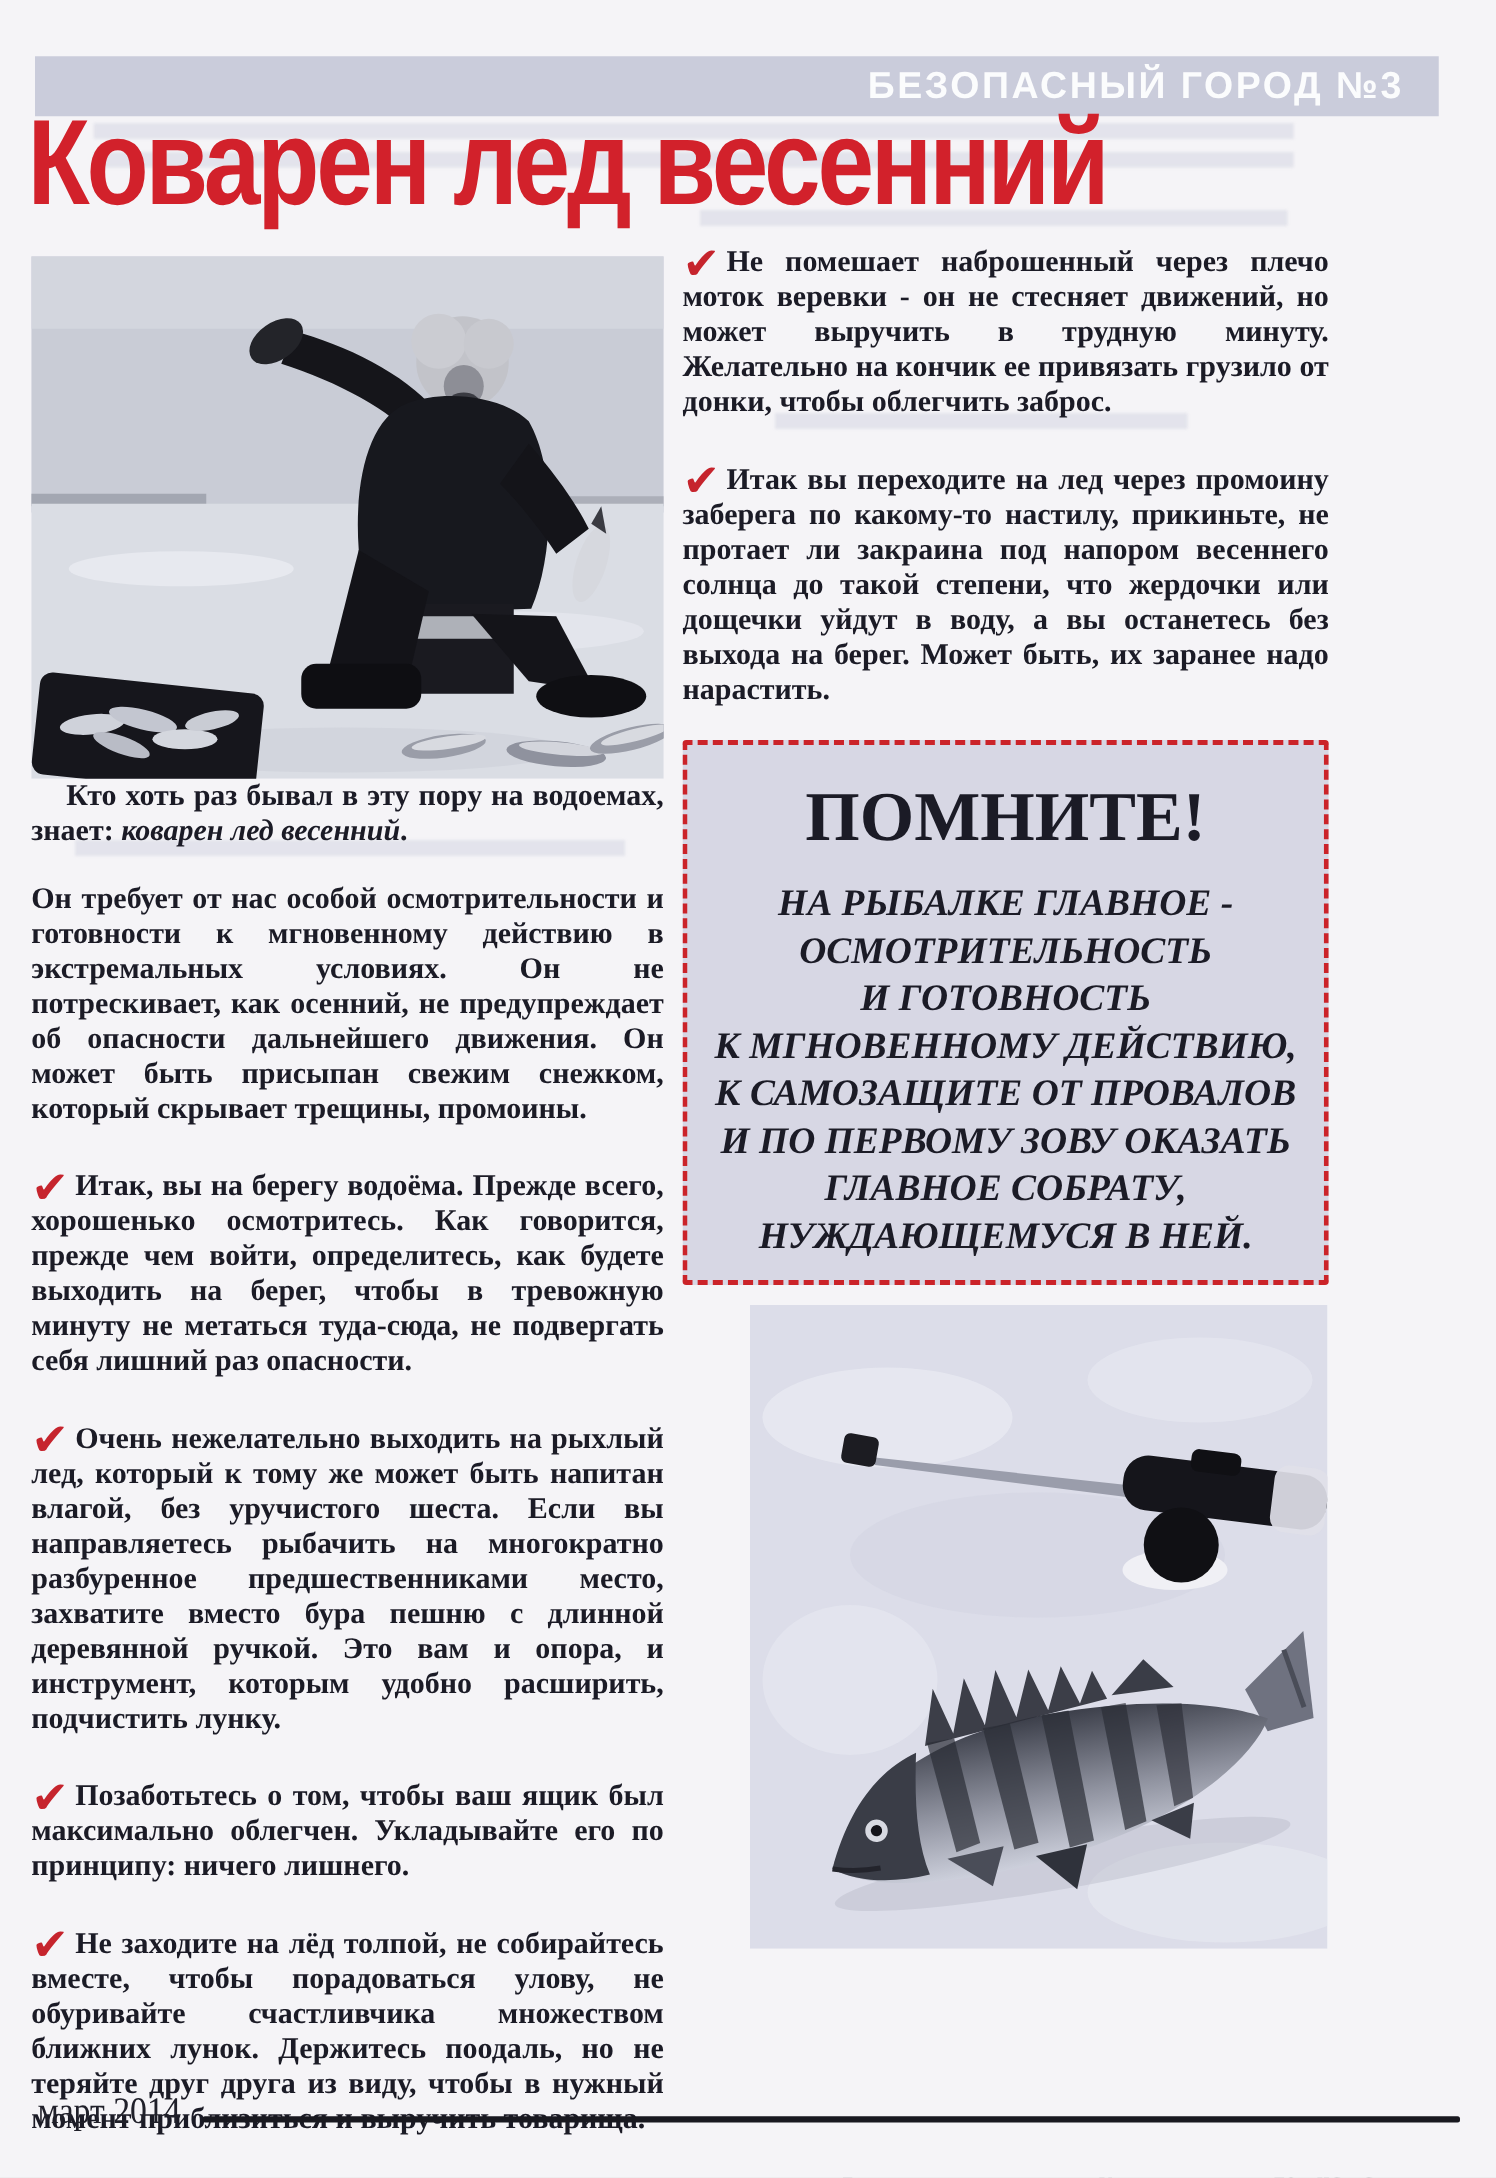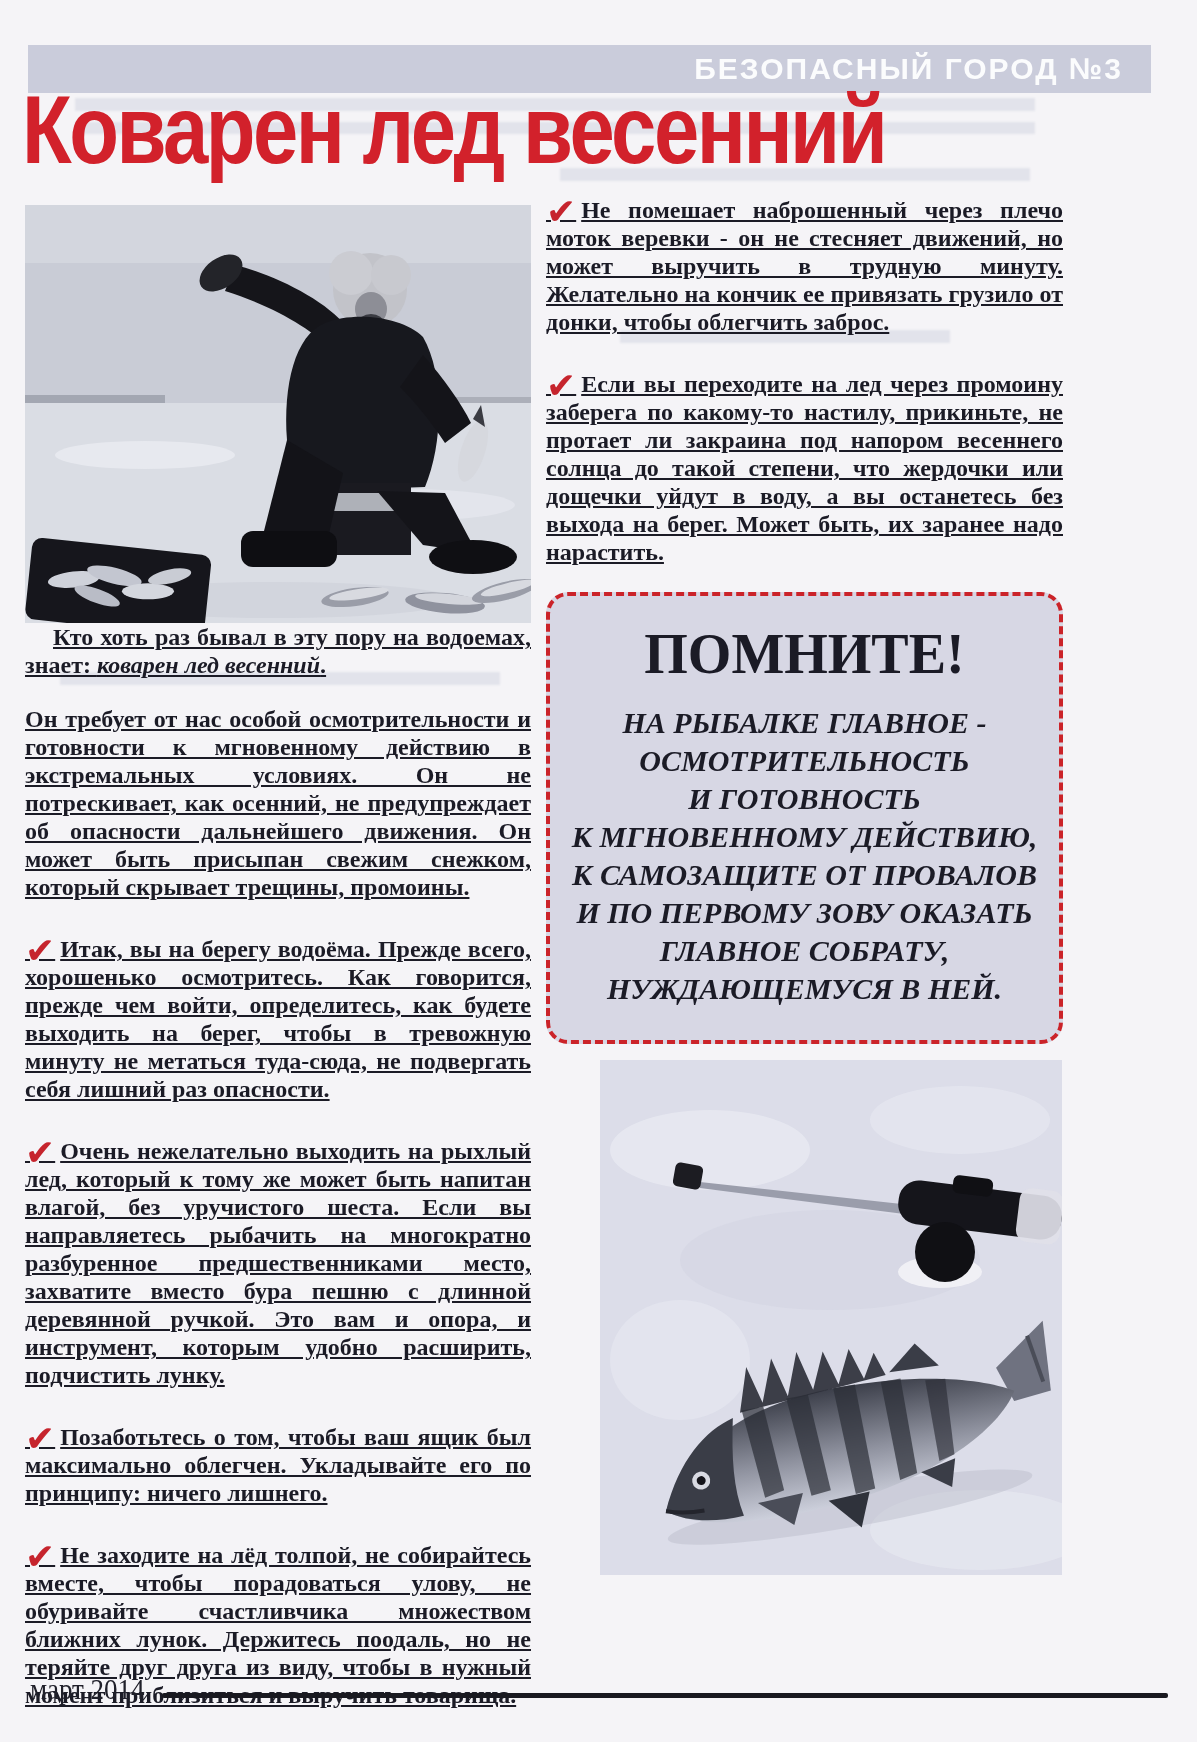--- a/index.html
+++ b/index.html
@@ -36,33 +36,33 @@
   
   .col{position:absolute;z-index:2;}
   .col-left{left:25px;top:205px;width:506px;}
   .col-right{left:546px;top:196px;width:517px;}
 
   .photo{display:block;}
   .photo svg{display:block;}
 
   .body-par{
     font-weight:700;font-size:24px;line-height:28px;
-    text-align:justify;margin:0 0 26px;text-decoration:underline;
+    text-align:justify;margin:0 0 26px;
   }
   .indent{text-indent:28px;}
   .em-italic{font-style:italic;}
   .tip{margin-top:34px;}
   .check{
     color:#c6242d;font-size:36px;line-height:0;vertical-align:-6px;
     margin-right:5px;font-family:"DejaVu Sans",sans-serif;font-weight:700;
   }
   
   .reminder{
-    margin-top:16px;border:4px dashed #cb2329;border-radius:22px;
-    background:#d7d7e4;padding:28px 14px 32px;text-align:center;
+    margin-top:16px;border:4px dashed #cb2329;border-radius:3px;
+    background:#d7d7e4;padding:28px 14px 16px;text-align:center;
   }
   .reminder-title{
     font-weight:700;font-size:56px;line-height:60px;margin-bottom:20px;
   }
   .reminder-line{font-weight:700;font-size:30px;line-height:38px;font-style:italic;}
   
   .slogan{
     margin-top:24px;text-align:center;
     font-family:"Liberation Sans",sans-serif;font-weight:700;
     font-size:40px;line-height:48px;color:#d31f2a;
@@ -170,21 +170,21 @@
 
     <p class="body-par tip"><span class="check">✔</span><span>Позаботьтесь о том, чтобы ваш ящик был максимально облегчен. Укладывайте его по принципу: ничего лишнего.</span></p>
 
     <p class="body-par tip"><span class="check">✔</span><span>Не заходите на лёд толпой, не собирайтесь вместе, чтобы порадоваться улову, не обуривайте счастливчика множеством ближних лунок. Держитесь поодаль, но не теряйте друг друга из виду, чтобы в нужный момент приблизиться и выручить товарища.</span></p>
   </div>
 
   <div class="col col-right">
 
     <p class="body-par"><span class="check">✔</span><span>Не помешает наброшенный через плечо моток веревки - он не стесняет движений, но может выручить в трудную минуту. Желательно на кончик ее привязать грузило от донки, чтобы облегчить заброс.</span></p>
 
-    <p class="body-par tip"><span class="check">✔</span><span>Если вы переходите на лед через промоину заберега по какому-то настилу, прикиньте, не протает ли закраина под напором весеннего солнца до такой степени, что жердочки или дощечки уйдут в воду, а вы останетесь без выхода на берег. Может быть, их заранее надо нарастить.</span></p>
+    <p class="body-par tip"><span class="check">✔</span><span>Итак вы переходите на лед через промоину заберега по какому-то настилу, прикиньте, не протает ли закраина под напором весеннего солнца до такой степени, что жердочки или дощечки уйдут в воду, а вы останетесь без выхода на берег. Может быть, их заранее надо нарастить.</span></p>
 
     <div class="reminder">
       <div class="reminder-title">ПОМНИТЕ!</div>
       <div class="reminder-line">НА РЫБАЛКЕ ГЛАВНОЕ -</div>
       <div class="reminder-line">ОСМОТРИТЕЛЬНОСТЬ</div>
       <div class="reminder-line">И ГОТОВНОСТЬ</div>
       <div class="reminder-line">К МГНОВЕННОМУ ДЕЙСТВИЮ,</div>
       <div class="reminder-line">К САМОЗАЩИТЕ ОТ ПРОВАЛОВ</div>
       <div class="reminder-line">И ПО ПЕРВОМУ ЗОВУ ОКАЗАТЬ</div>
       <div class="reminder-line">ГЛАВНОЕ СОБРАТУ,</div>

